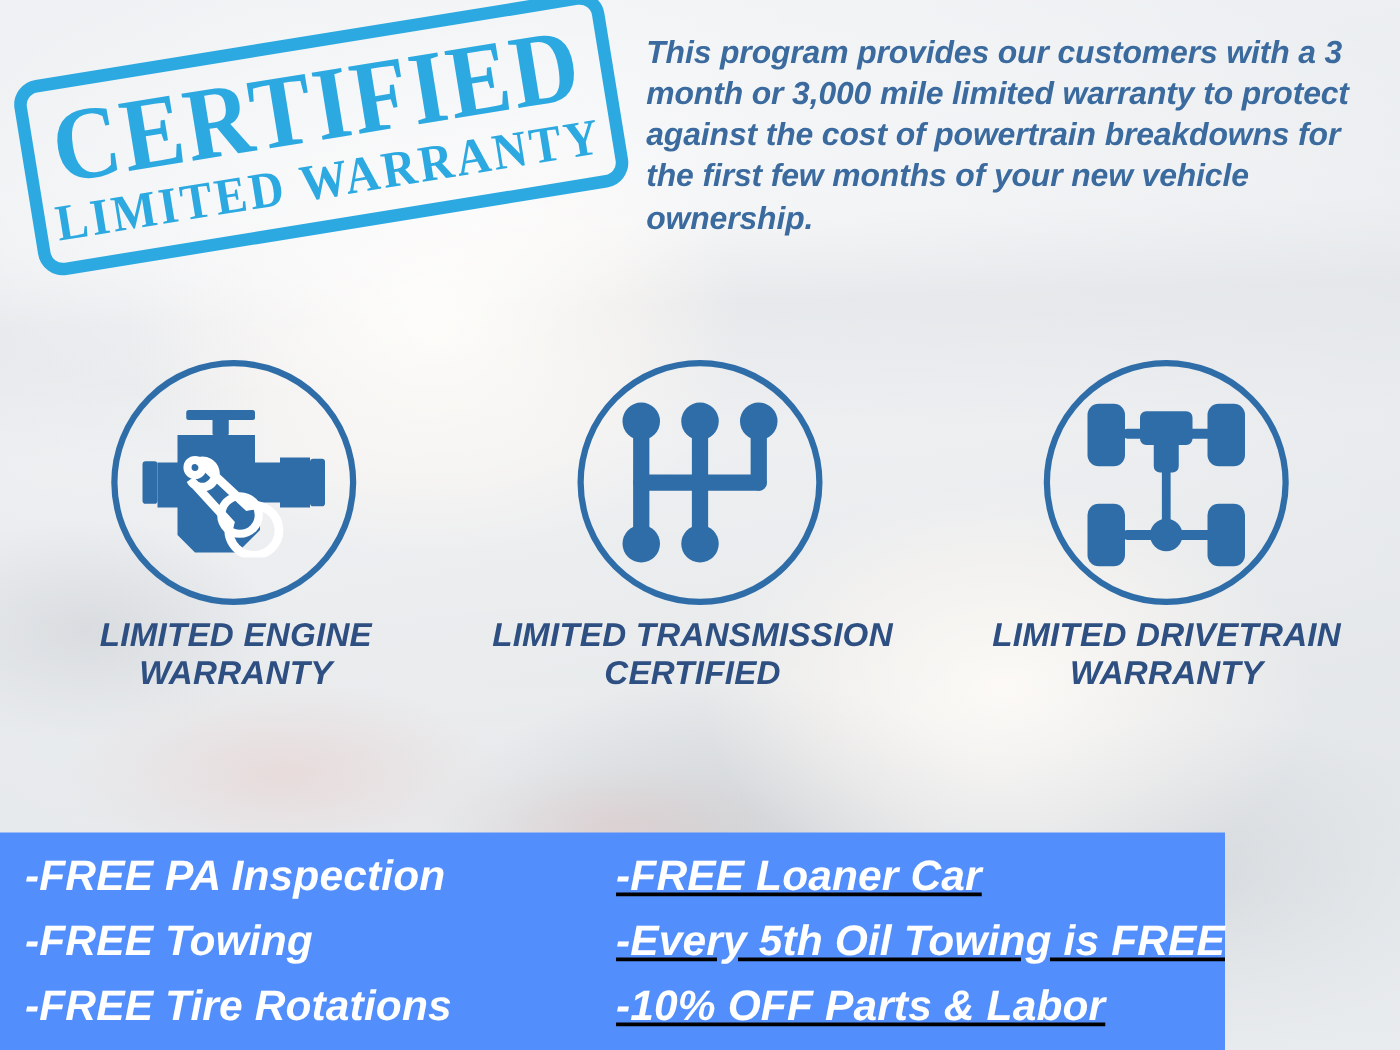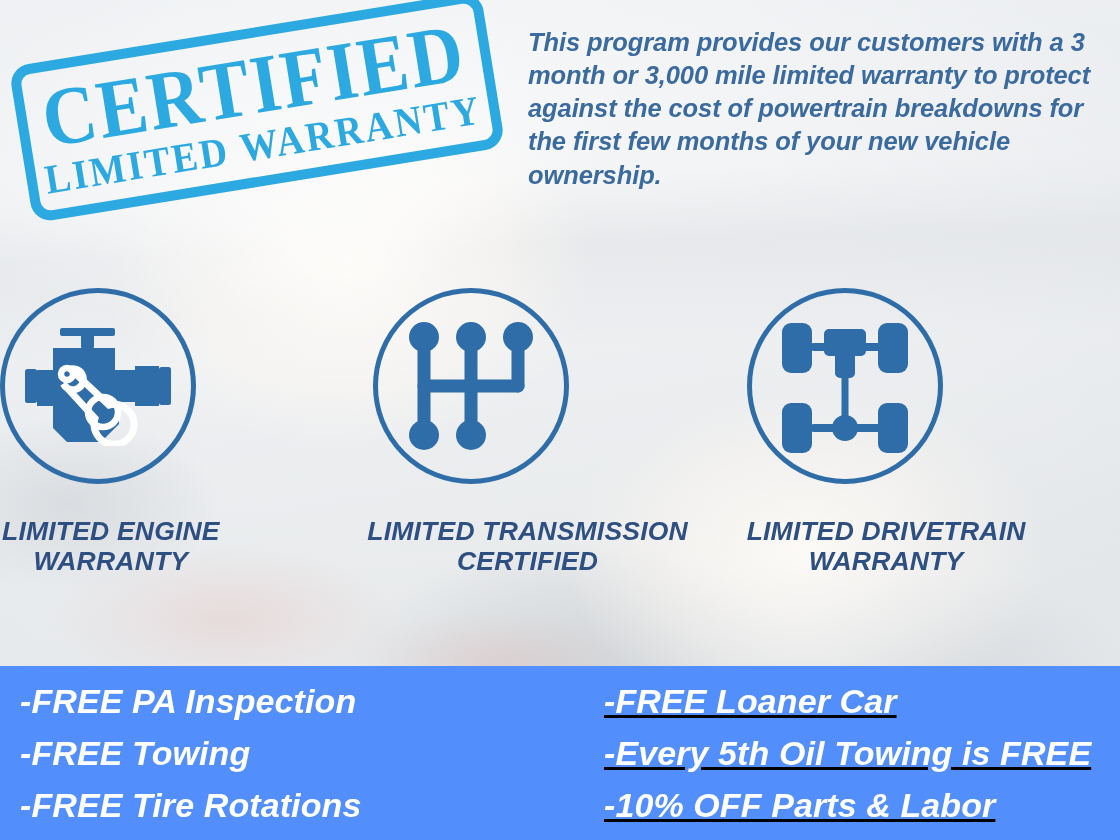--- a/index.html
+++ b/index.html
@@ -85,40 +85,40 @@
     line-height:1;
     letter-spacing:2.5px;
     white-space:nowrap;
     margin-top:10px;
     transform:scaleY(1.08);
   }
 
   
   #intro {
     position:absolute;
-    left:528px; top:26px;
+    left:517px; top:26px;
     width:566px;
     color:#3a6a9e;
     font-weight:bold;
     font-style:italic;
     font-size:25.5px;
     line-height:1.30;
     letter-spacing:-0.1px;
   }
 
   
   #icon-row {
     position:absolute;
     left:0; top:288px;
     width:1120px; height:290px;
     display:flex;
   }
   .icon-col {
     flex:1 1 0;
-    display:flex; flex-direction:column; align-items:flex-start;gap:23px;
+    display:flex; flex-direction:column; align-items:center;
   }
   .icon-ring {
     width:196px; height:196px;
     border-radius:50%;
     border:5.5px solid #2f6da8;
     display:flex; align-items:center; justify-content:center;
   }
   .icon-ring svg { display:block; }
   .icon-caption {
     margin-top:10px;
@@ -132,21 +132,21 @@
     white-space:pre-line;
   }
   #col-engine .icon-caption       { transform:translateX(2px); }
   #col-transmission .icon-caption { transform:translateX(-6px); }
   #col-drivetrain .icon-caption   { transform:translateX(0px); }
 
   
   #perks {
     position:absolute;
     left:0; top:666px;
-    width:1120px; height:174px;
+    width:980px; height:174px;
     background:#528ffd;
     display:flex;
     align-items:center;
   }
   .perk-col {
     display:flex; flex-direction:column; justify-content:center;
     height:100%;
   }
   #perks-left  { width:560px; padding-left:20px; }
   #perks-right { width:560px; padding-left:44px;text-decoration:underline; }

